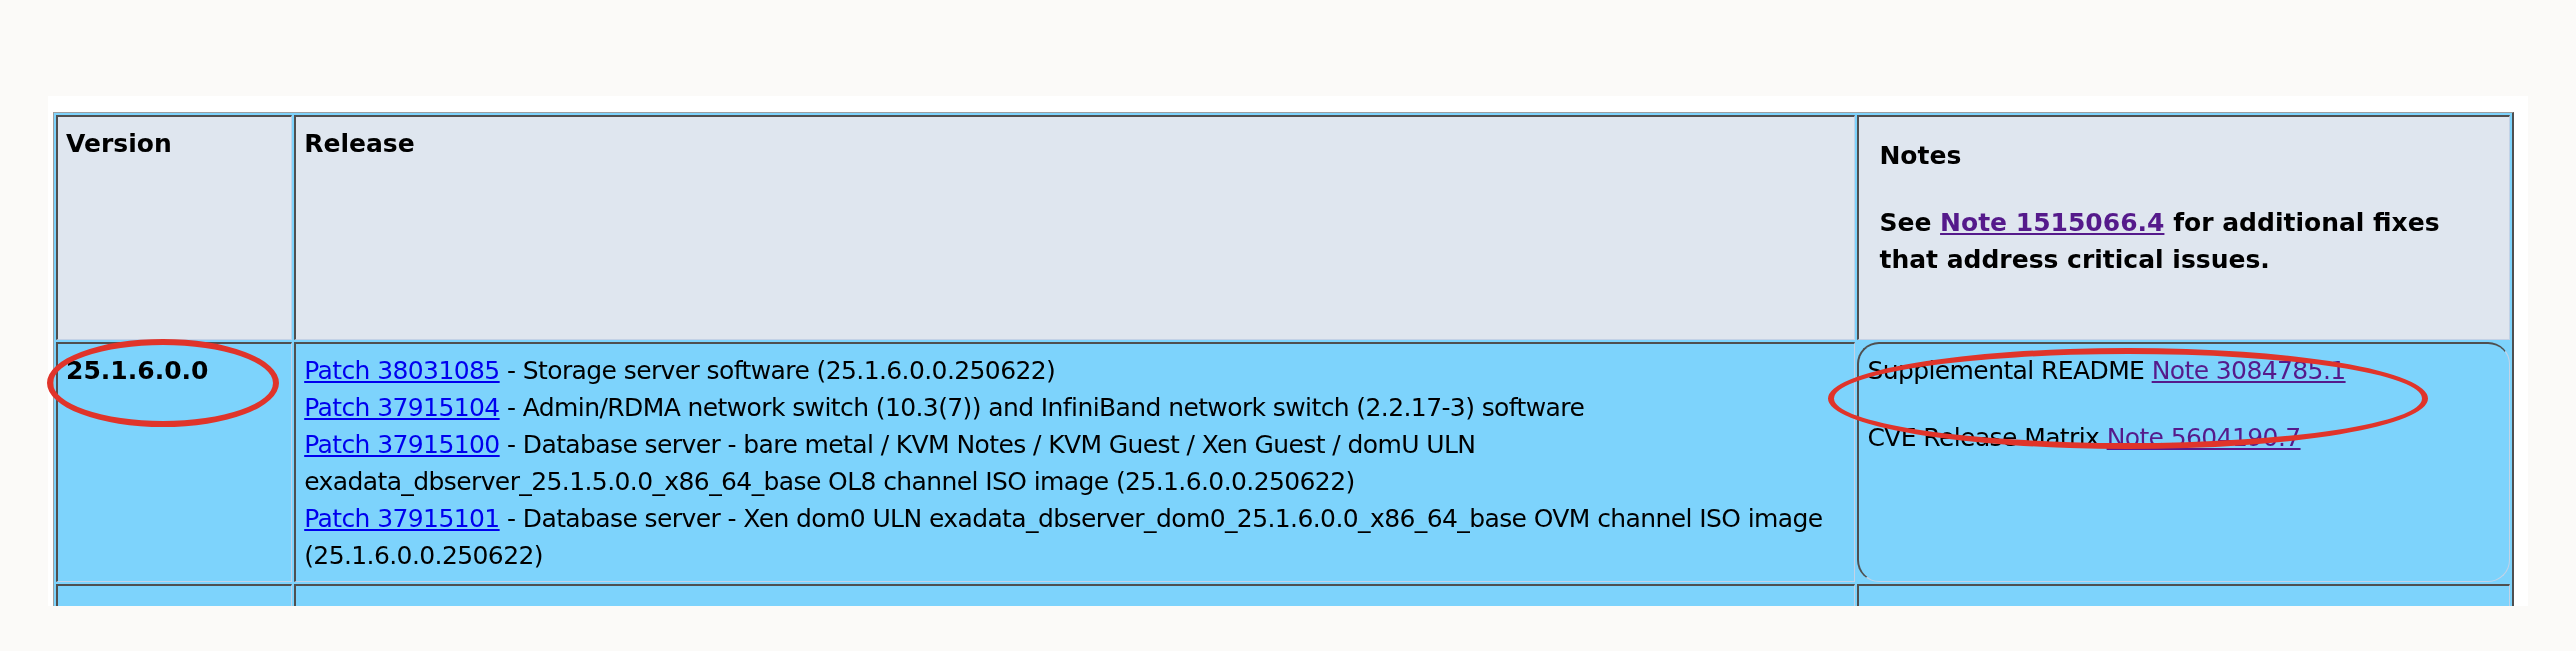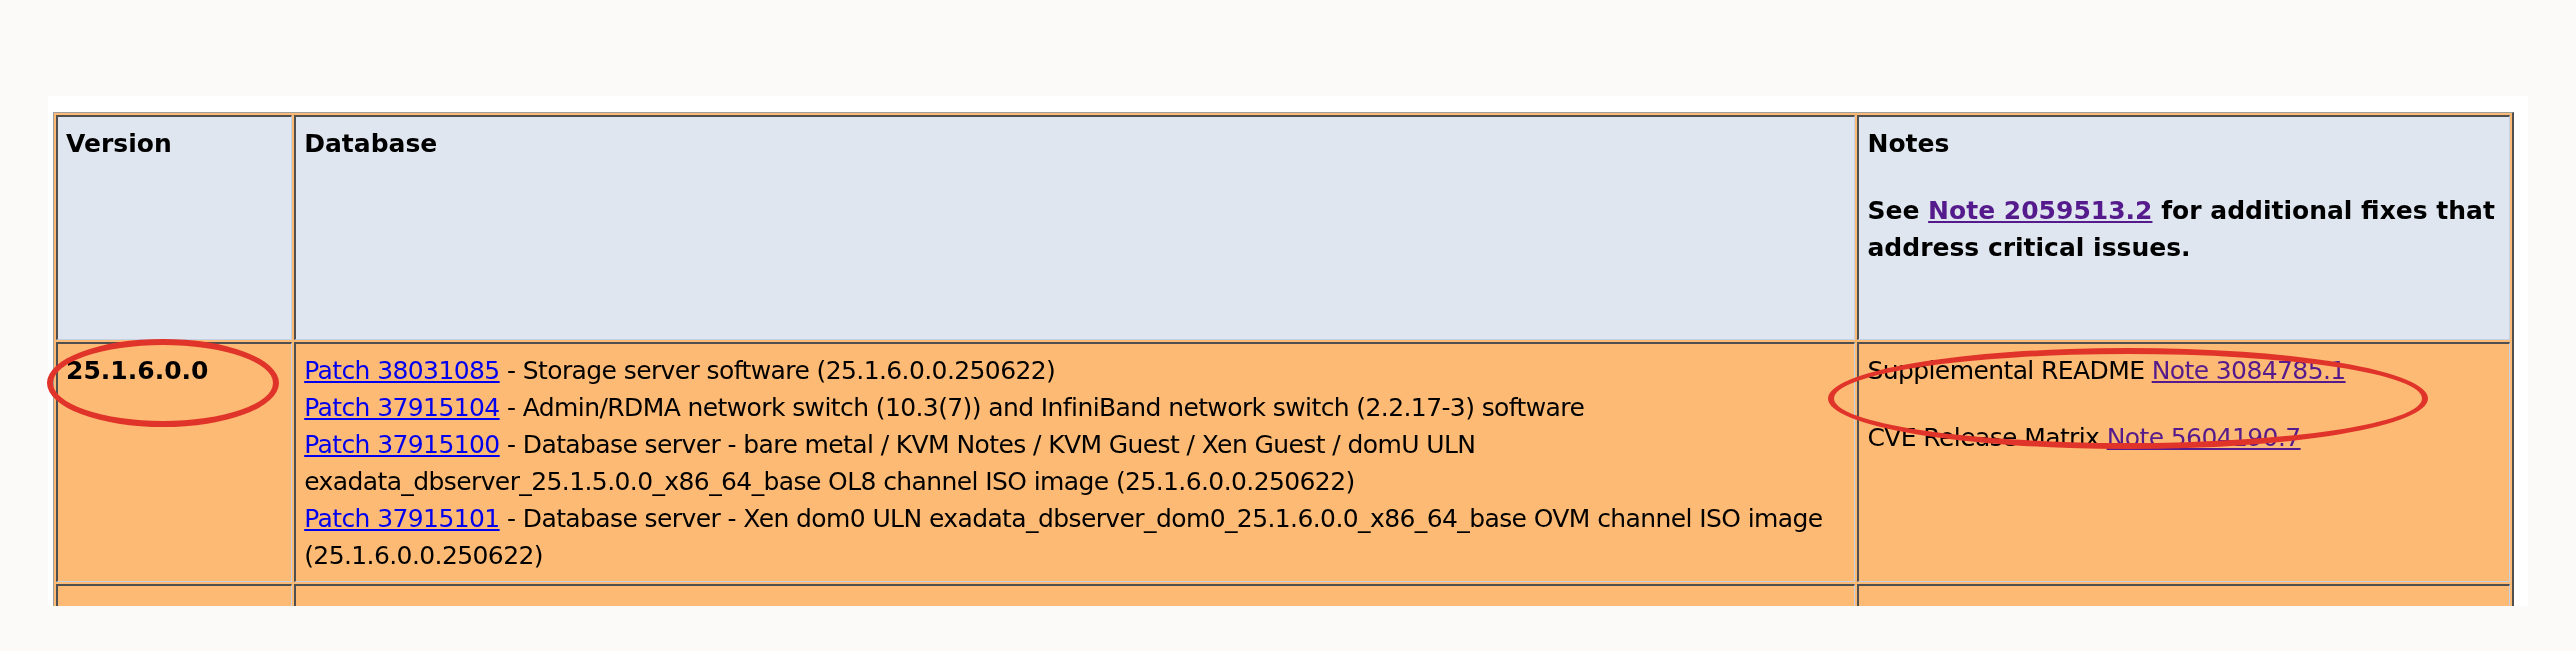--- a/index.html
+++ b/index.html
@@ -23,21 +23,21 @@
       position: absolute;
       left: 4.7px;
       top: 16px;
       width: 2461px;
       border-collapse: separate;
       border-spacing: 2.8px;
       border-top: 1.9px solid #a0a0a0;
       border-left: 1.9px solid #a0a0a0;
       border-right: 2.8px solid #505050;
       border-bottom: 2.8px solid #505050;
-      background: #fdba74;
+      background: #7dd3fc;
       font-family: "DejaVu Sans", sans-serif;
       font-size: 25px;
       color: #000;
     }
     table.release td, table.release th {
       border-top: 2.8px solid #4f4f4f;
       border-left: 2.8px solid #4f4f4f;
       border-right: 1.9px solid #c4d2e6;
       border-bottom: 1.9px solid #c4d2e6;
       padding: 7.5px 8.4px;
@@ -47,25 +47,25 @@
     }
     th {
       background: #dfe6ef;
       font-weight: bold;
     }
     .col-version { width: 217px; }
     .col-software { width: 1550px; }
     .col-notes { width: 637px; }
     thead tr { height: 225px; }
     th.notes-head { vertical-align: middle; }
-    th.notes-head p { margin: 0; }
+    th.notes-head p { margin: 12px; }
     th.notes-head p + p { margin-top: 30px; line-height: 37px; }
     td.version-cell { font-weight: bold; padding-top: 7.5px; }
     td.software-cell { padding-top: 7.5px; }
-    td.notes-cell { padding-top: 26px; }
+    td.notes-cell { padding-top: 26px; border-radius: 22px; }
     td.notes-cell p { margin: 0 0 30px 0; }
     a.patch {
       color: #0000ee;
     }
     a.visited {
       color: #551a8b;
       text-decoration: underline;
     }
     .row-stub td { height: 28px; padding: 0; }
     .ellipse {
@@ -78,24 +78,24 @@
     .text-tight { letter-spacing: -0.6px; }
   </style>
 </head>
 <body>
 
 <div class="page">
   <table class="release">
     <thead>
       <tr>
         <th class="col-version">Version</th>
-        <th class="col-software">Database</th>
+        <th class="col-software">Release</th>
         <th class="col-notes notes-head">
           <p>Notes</p>
-          <p><span>See </span><a class="visited" href="#">Note 2059513.2</a><span> for additional fixes that address critical issues.</span></p>
+          <p><span>See </span><a class="visited" href="#">Note 1515066.4</a><span> for additional fixes that address critical issues.</span></p>
         </th>
       </tr>
     </thead>
     <tbody>
       <tr>
         <td class="version-cell">25.1.6.0.0</td>
         <td class="software-cell text-tight">
           <div><a class="patch" href="#">Patch 38031085</a><span> - Storage server software (25.1.6.0.0.250622)</span></div>
           <div><a class="patch" href="#">Patch 37915104</a><span> - Admin/RDMA network switch (10.3(7)) and InfiniBand network switch (2.2.17-3) software</span></div>
           <div><a class="patch" href="#">Patch 37915100</a><span> - Database server - bare metal / KVM Notes / KVM Guest / Xen Guest / domU ULN exadata_dbserver_25.1.5.0.0_x86_64_base OL8 channel ISO image (25.1.6.0.0.250622)</span></div>

